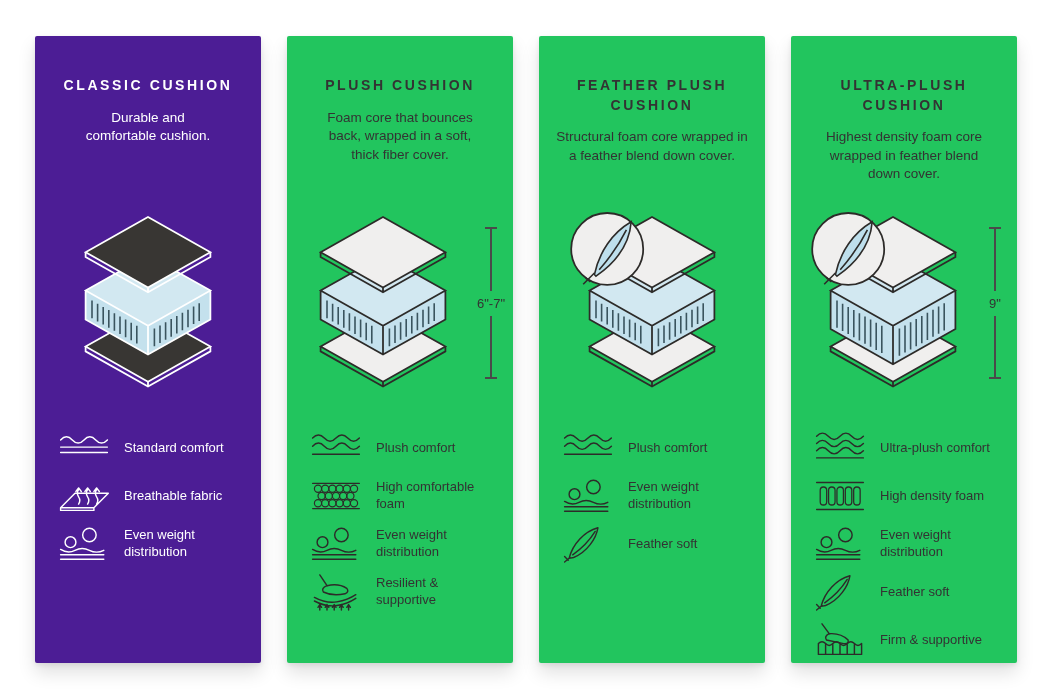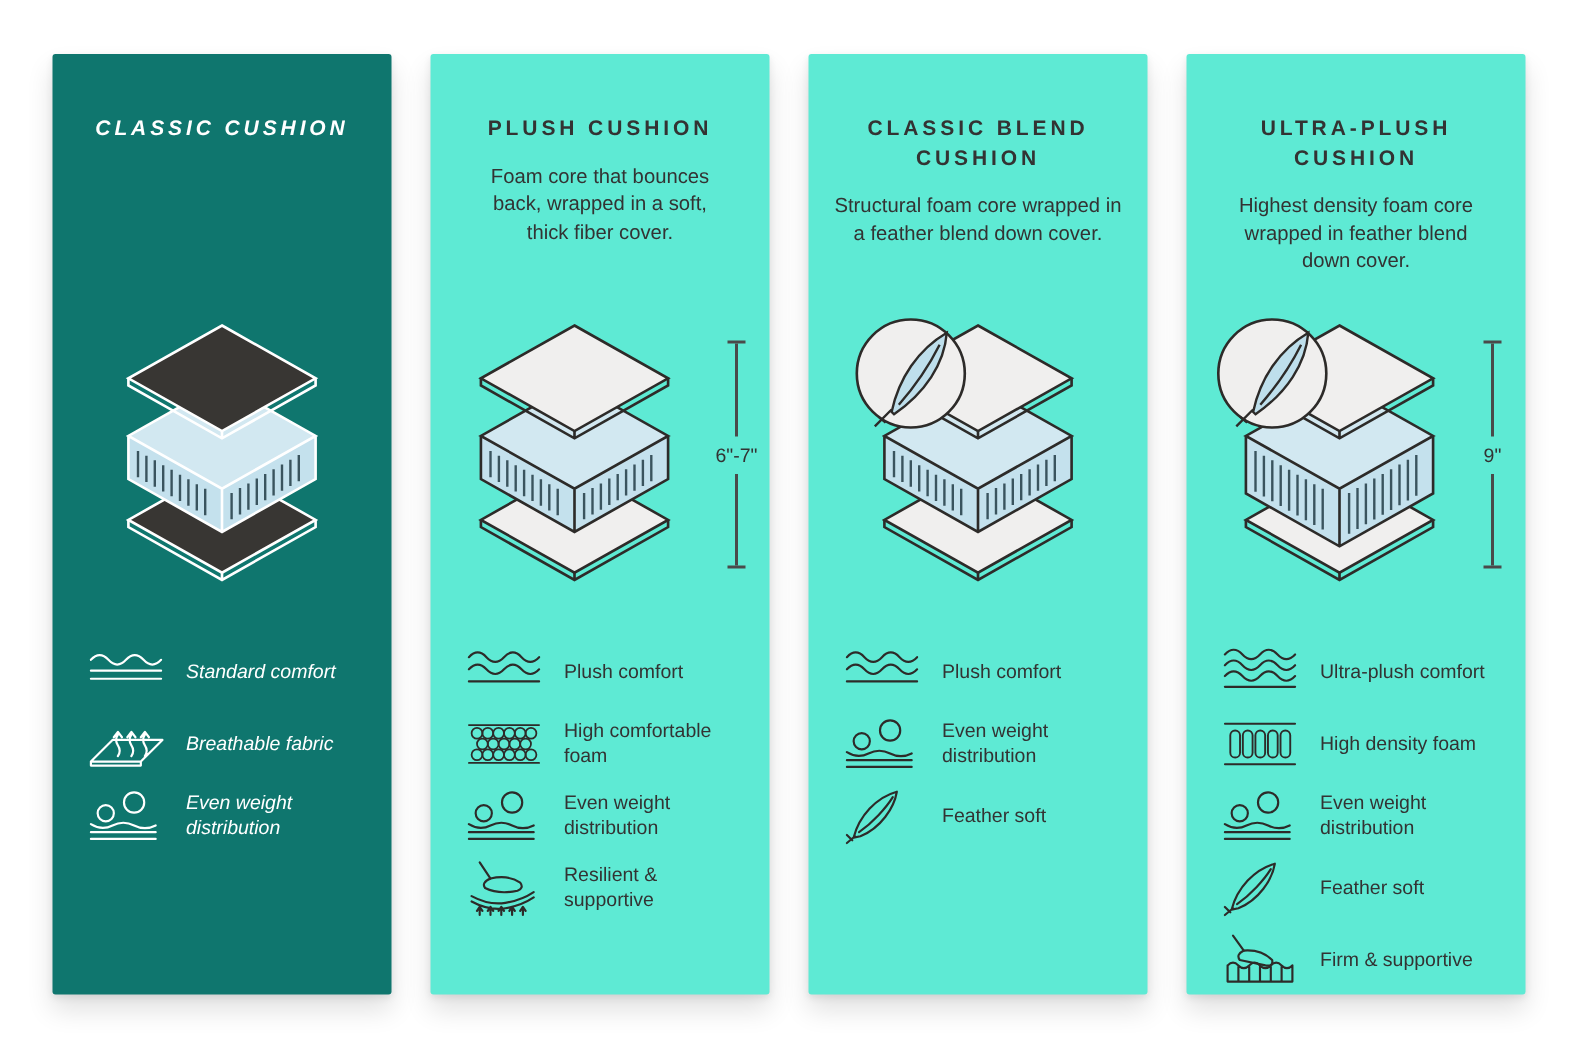--- a/index.html
+++ b/index.html
@@ -6,22 +6,22 @@
   body{
     width:1049px;height:700px;background:#ffffff;overflow:hidden;
     font-family:"Liberation Sans", sans-serif;
   }
   .wrap{display:flex;gap:26px;padding:36px 0 0 35px;}
   .card{
     width:226px;height:627px;box-sizing:border-box;border-radius:2px;
     padding:40px 14px 0;display:flex;flex-direction:column;
     box-shadow:0 10px 18px rgba(0,0,0,.12), 0 2px 5px rgba(0,0,0,.08);
   }
-  .card.dark{background:#0f766e;color:#ffffff;font-style:italic;}
-  .card.light{background:#5eead4;color:#333333;}
+  .card.dark{background:#4c1d95;color:#ffffff;}
+  .card.light{background:#22c55e;color:#333333;}
   .head{min-height:112px;}
   .title{
     text-align:center;font-weight:bold;font-size:14px;letter-spacing:2.6px;
     line-height:1.4;white-space:pre-line;
   }
   .desc{
     text-align:center;font-size:13.5px;line-height:1.38;margin-top:13px;
     white-space:pre-line;padding:0 2px;
   }
   .diagram-row{height:230px;display:flex;align-items:center;justify-content:center;}
@@ -35,20 +35,22 @@
   .ficon{width:54px;flex:0 0 54px;display:flex;align-items:center;justify-content:center;}
   .flabel{font-size:13px;line-height:1.28;width:118px;}
 </style>
 </head>
 <body>
 
 <div class="wrap">
     <div class="card dark">
       <div class="head">
         <div class="title">CLASSIC CUSHION</div>
+        <div class="desc">Durable and
+comfortable cushion.</div>
       </div>
       <div class="diagram-row">
         <svg class="cushion" viewBox="0 0 220 234">
           <polygon points="110,128 188,172 110,216 32,172" fill="#383633" stroke="#ffffff" stroke-width="2.2"></polygon>
           <path d="M32,172 v6 L110,222 L188,178 v-6 M110,216 v6" fill="none" stroke="#ffffff" stroke-width="2.2"></path>
           <polygon points="32,102 110,146 110,182 32,138" fill="#c4e1ed"></polygon>
           <polygon points="110,146 188,102 188,138 110,182" fill="#c4e1ed"></polygon>
           <polygon points="110,58 188,102 110,146 32,102" fill="#d2e8f1"></polygon>
           <path d="M110,58 L188,102 L110,146 L32,102 Z M32,102 v36 L110,182 L188,138 v-36 M110,146 v36" fill="none" stroke="#ffffff" stroke-width="2.2"></path>
           <path d="M40,114.5 V136.5 M47,118.5 V140.5 M54,122.4 V144.4 M61,126.4 V148.4 M68,130.3 V152.3 M75,134.3 V156.3 M82,138.2 V160.2 M89,142.2 V164.2 M96,146.1 V168.1 M118,149.5 V171.5 M125,145.5 V167.5 M132,141.6 V163.6 M139,137.6 V159.6 M146,133.7 V155.7 M153,129.7 V151.7 M160,125.8 V147.8 M167,121.8 V143.8 M174,117.9 V139.9 " stroke="#3a545e" stroke-width="2" fill="none"></path>
@@ -163,21 +165,21 @@
               <path d="M20,15 q-7,3 -4,7 q10,5 24,2 q5,-2 2,-6 q-9,-6 -22,-3 Z"></path>
               <path d="M6,28 q13,7 25,5 q12,-2 21,-8 M6,32 q13,7 25,5 q12,-2 21,-8 M12,42 v-5 M10,39 l2,-3 l2,3 M20,42 v-5 M18,39 l2,-3 l2,3 M28,42 v-5 M26,39 l2,-3 l2,3 M36,42 v-5 M34,39 l2,-3 l2,3 M44,42 v-5 M42,39 l2,-3 l2,3 "></path>
             </svg>
           </span>
           <div class="flabel">Resilient &amp; supportive</div>
         </div>
       </div>
     </div>
     <div class="card light">
       <div class="head">
-        <div class="title">CLASSIC BLEND
+        <div class="title">FEATHER PLUSH
 CUSHION</div>
         <div class="desc">Structural foam core wrapped in
 a feather blend down cover.</div>
       </div>
       <div class="diagram-row">
         <svg class="cushion" viewBox="0 0 220 234">
           <polygon points="110,128 188,172 110,216 32,172" fill="#f0efee" stroke="#2d2b29" stroke-width="2.2"></polygon>
           <path d="M32,172 v6 L110,222 L188,178 v-6 M110,216 v6" fill="none" stroke="#2d2b29" stroke-width="2.2"></path>
           <polygon points="32,102 110,146 110,182 32,138" fill="#c4e1ed"></polygon>
           <polygon points="110,146 188,102 188,138 110,182" fill="#c4e1ed"></polygon>

